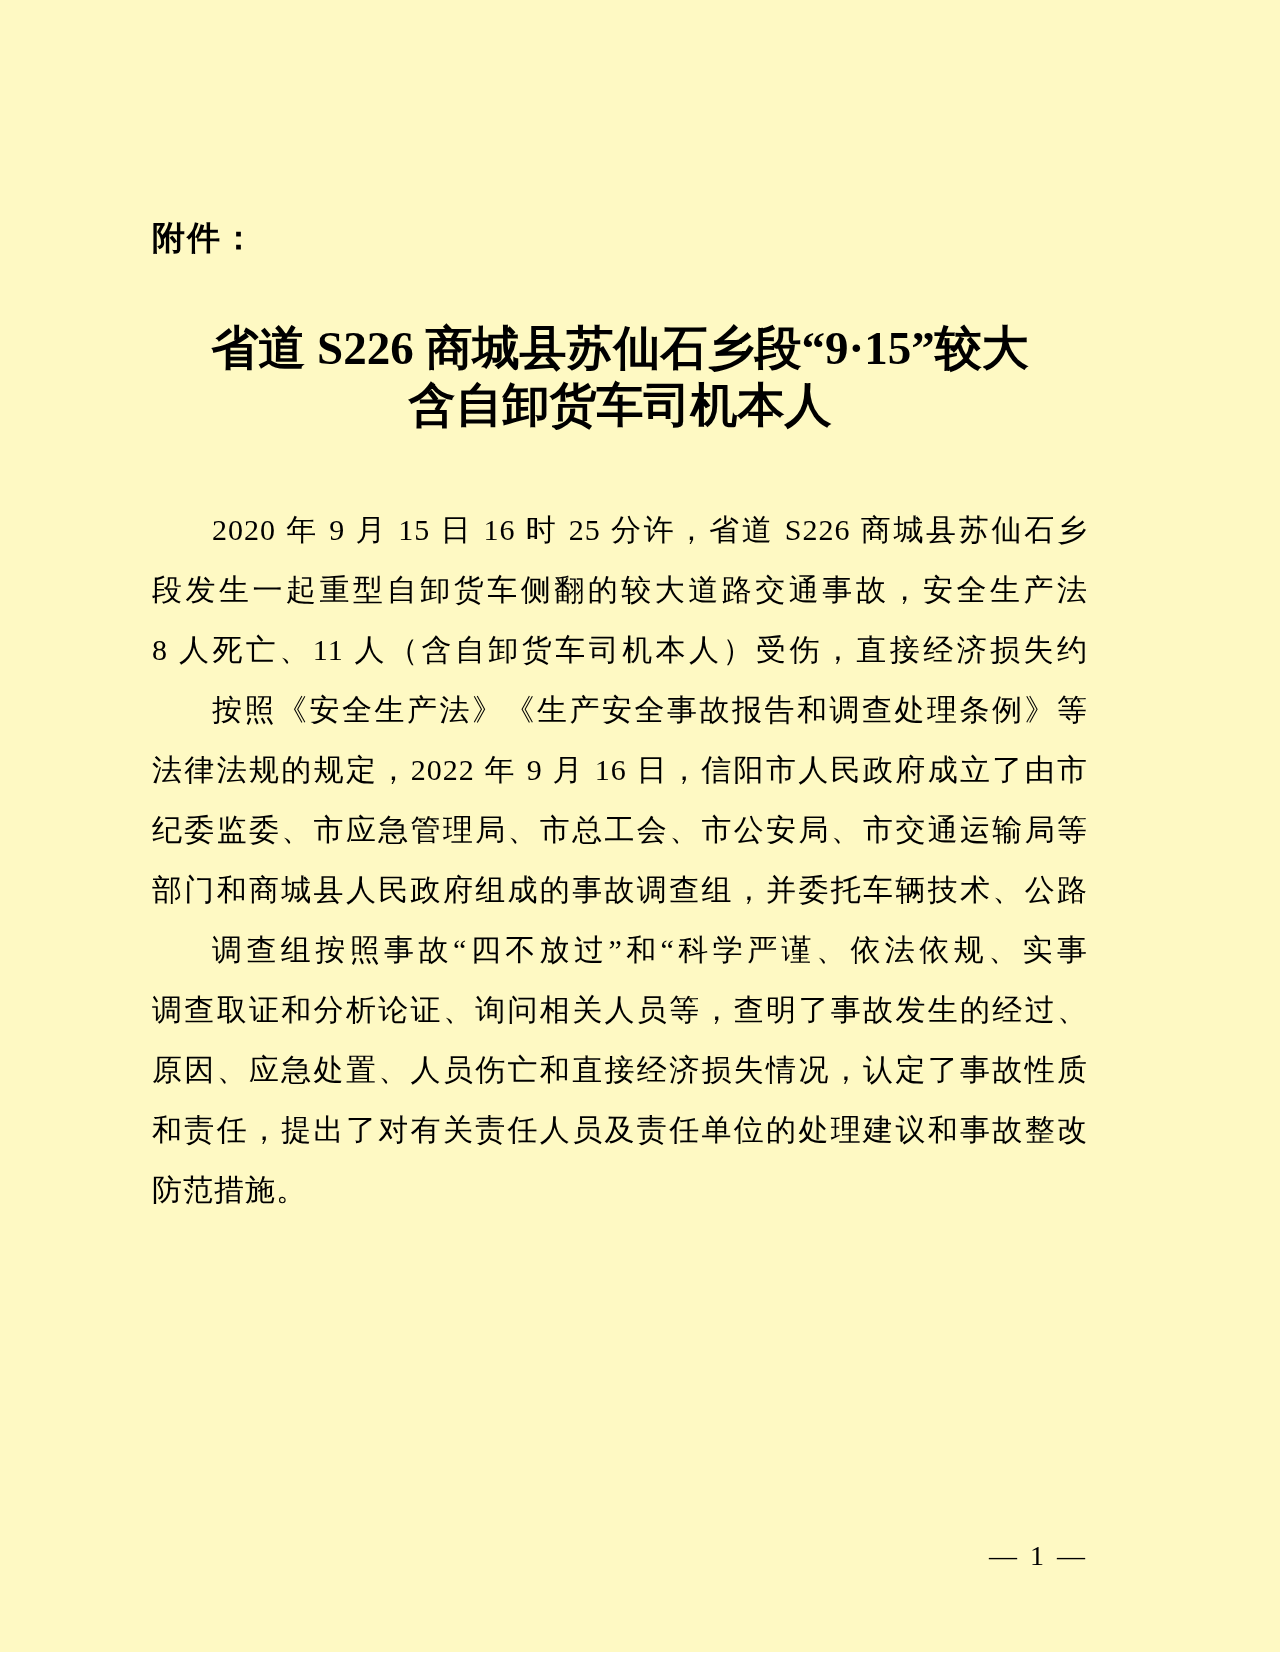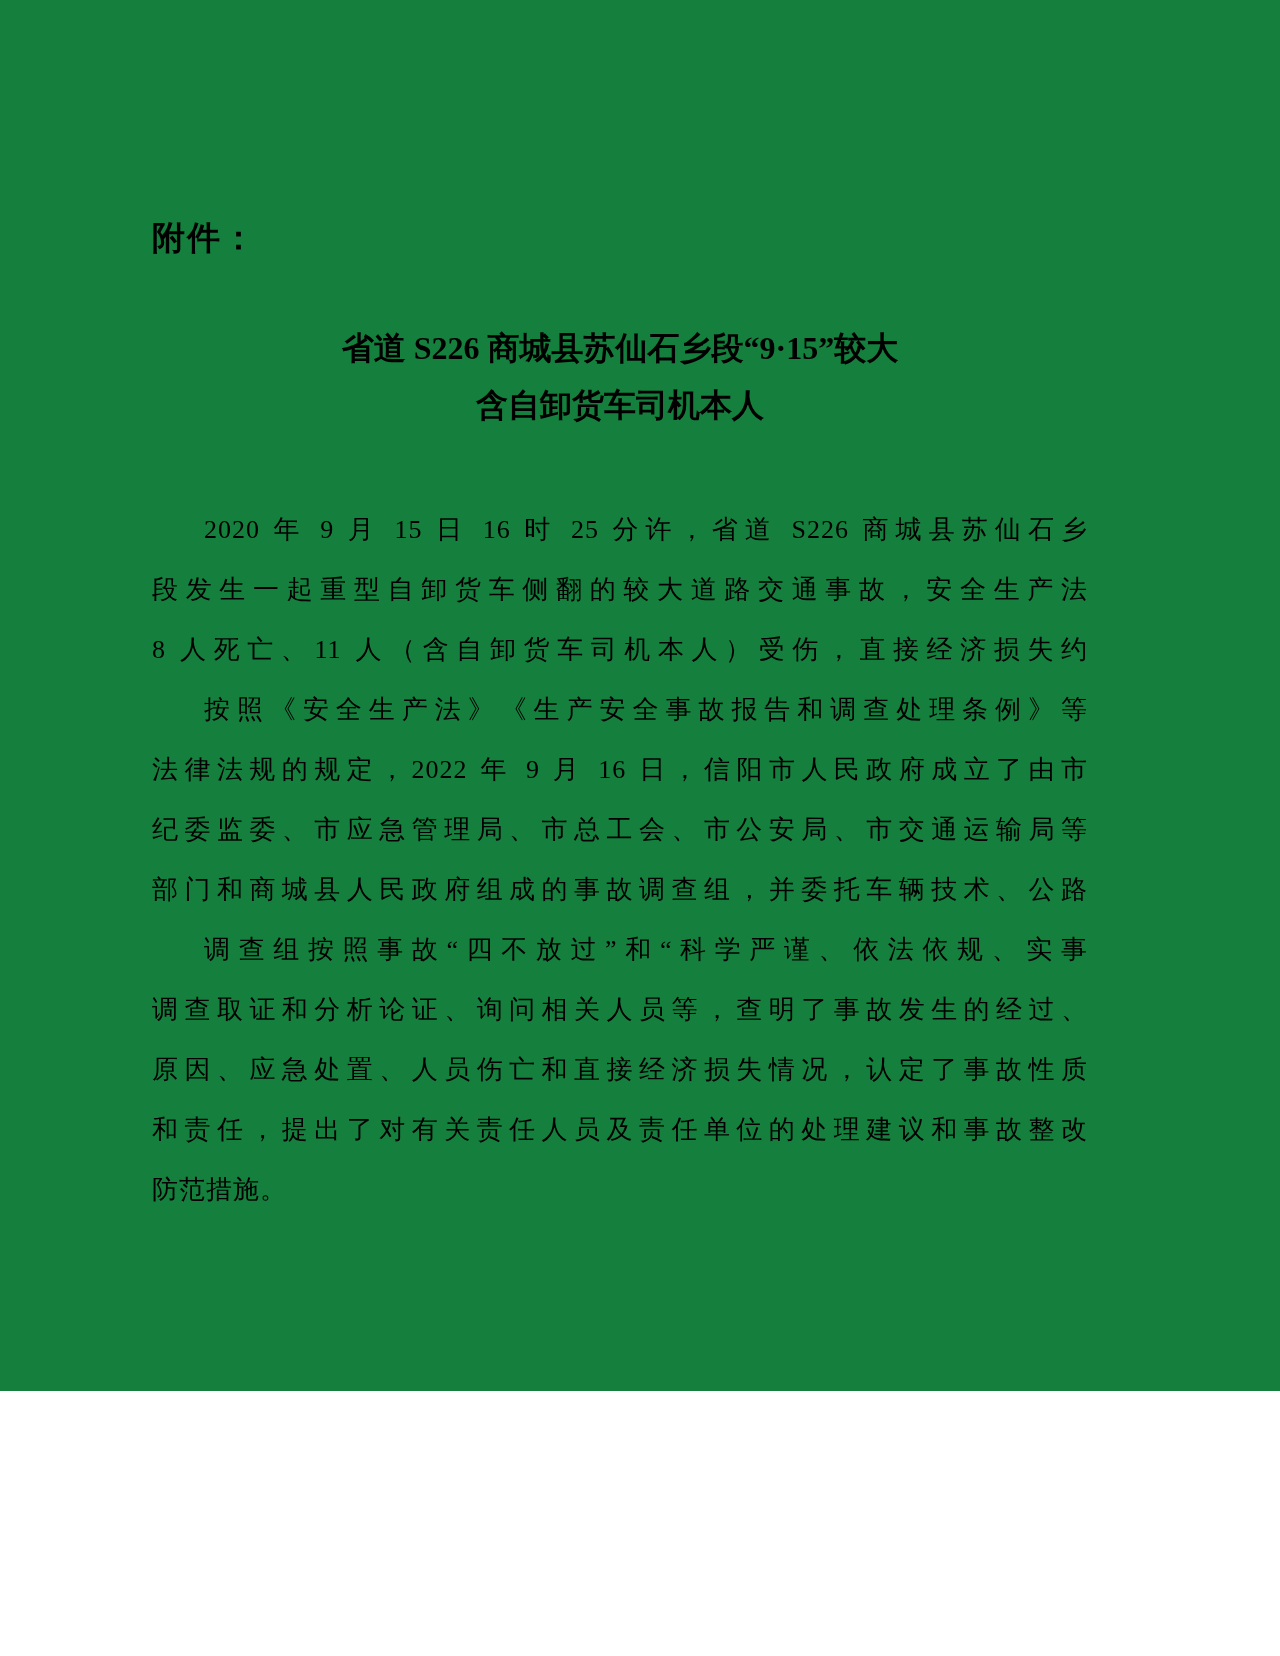--- a/index.html
+++ b/index.html
@@ -3,54 +3,54 @@
 <meta charset="utf-8">
 <style>
   html, body {
     margin: 0;
     padding: 0;
     background: #ffffff;
   }
   .page {
     position: relative;
     width: 1280px;
-    height: 1391px;
-    background: #15803d;
+    height: 1652px;
+    background: #fef9c3;
     color: #000000;
     font-family: "Liberation Serif", serif;
     overflow: hidden;
   }
   .attachment {
     position: absolute;
     left: 152px;
     top: 216px;
     font-size: 33px;
     font-weight: bold;
     letter-spacing: 2px;
   }
   .title {
     position: absolute;
     left: 152px;
     top: 320px;
     width: 936px;
     margin: 0;
     text-align: center;
-    font-size: 32px;
+    font-size: 47px;
     line-height: 57px;
     font-weight: bold;
   }
   .title-line {
     display: block;
   }
   .body-text {
     position: absolute;
     left: 152px;
     top: 500px;
     width: 936px;
-    font-size: 26px;
+    font-size: 30px;
     line-height: 60px;
   }
   .paragraph {
     margin: 0;
   }
   .line {
     letter-spacing: 1px;
     text-align: justify;
     text-align-last: justify;
   }

